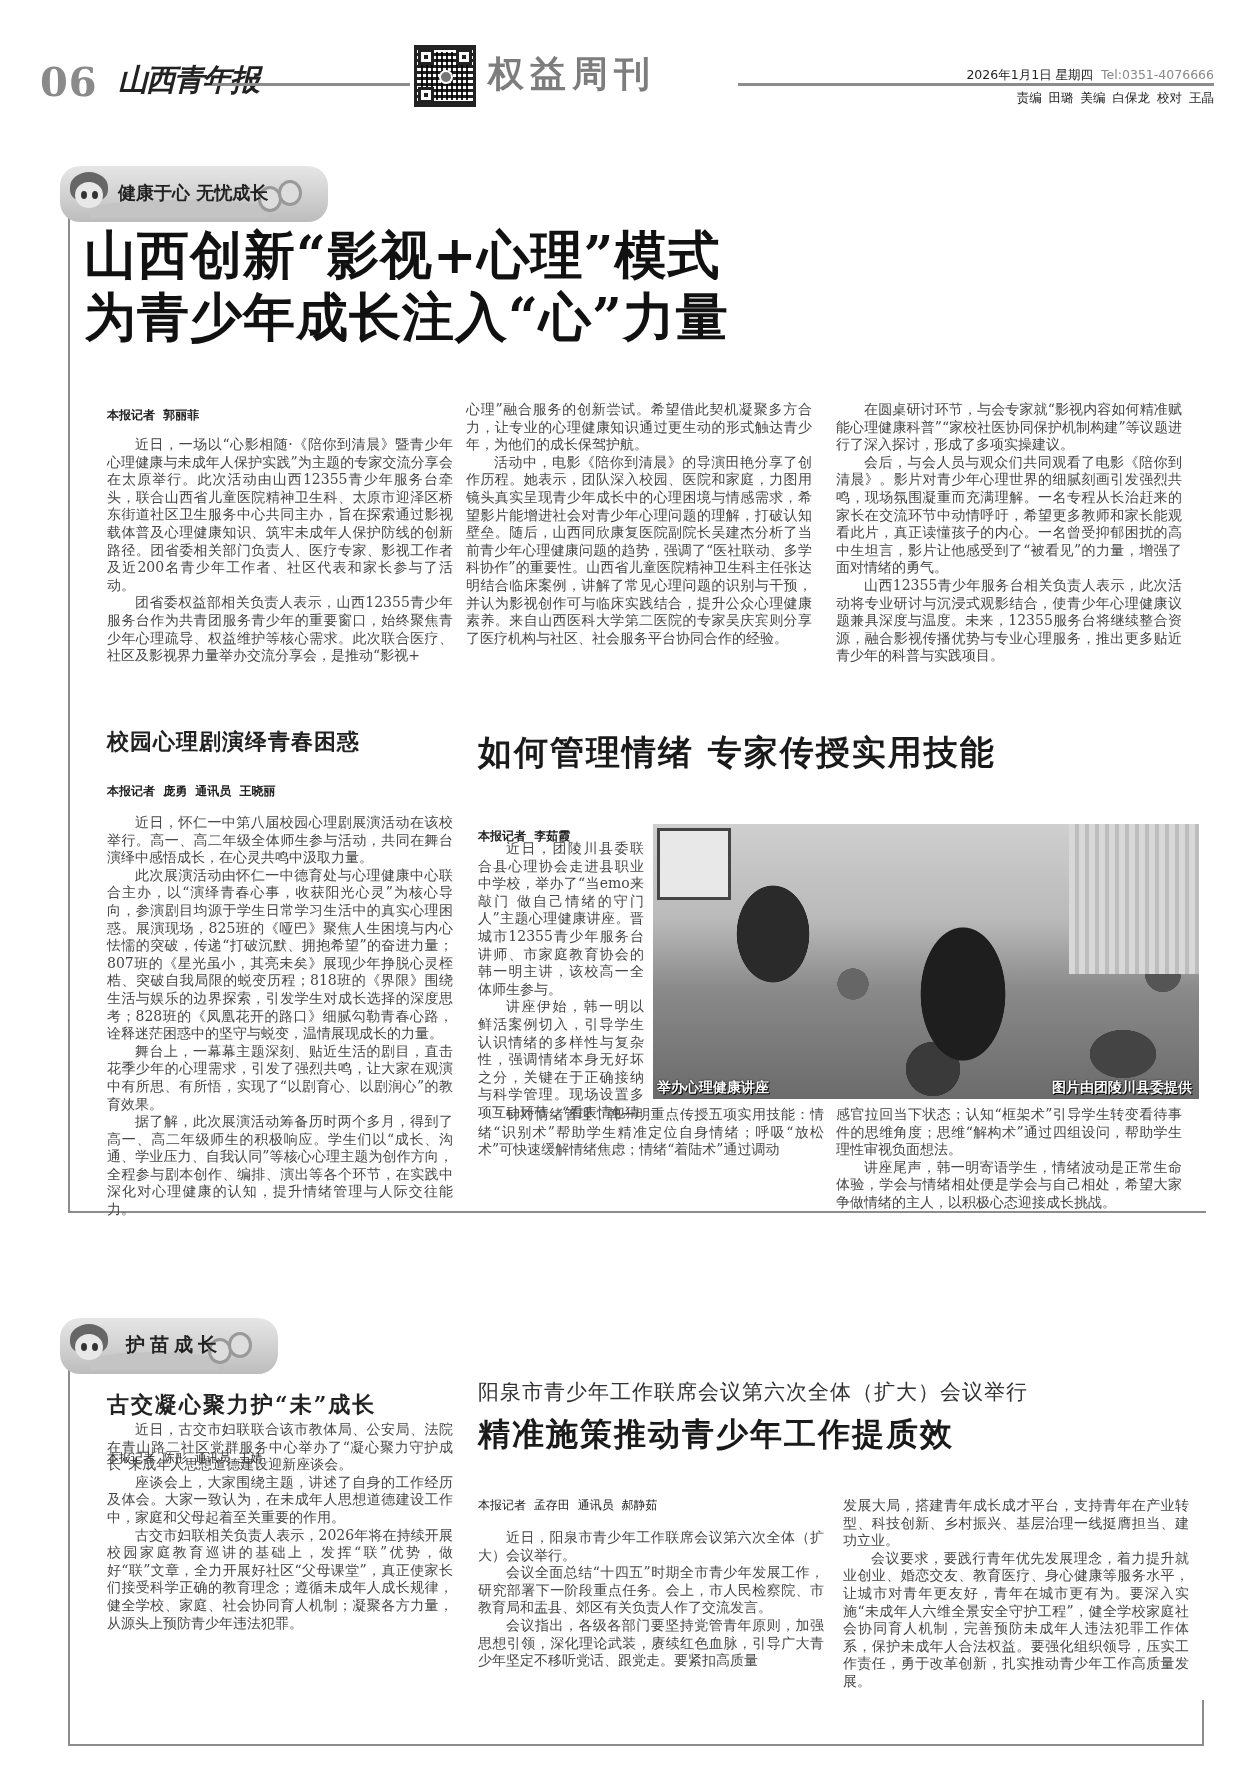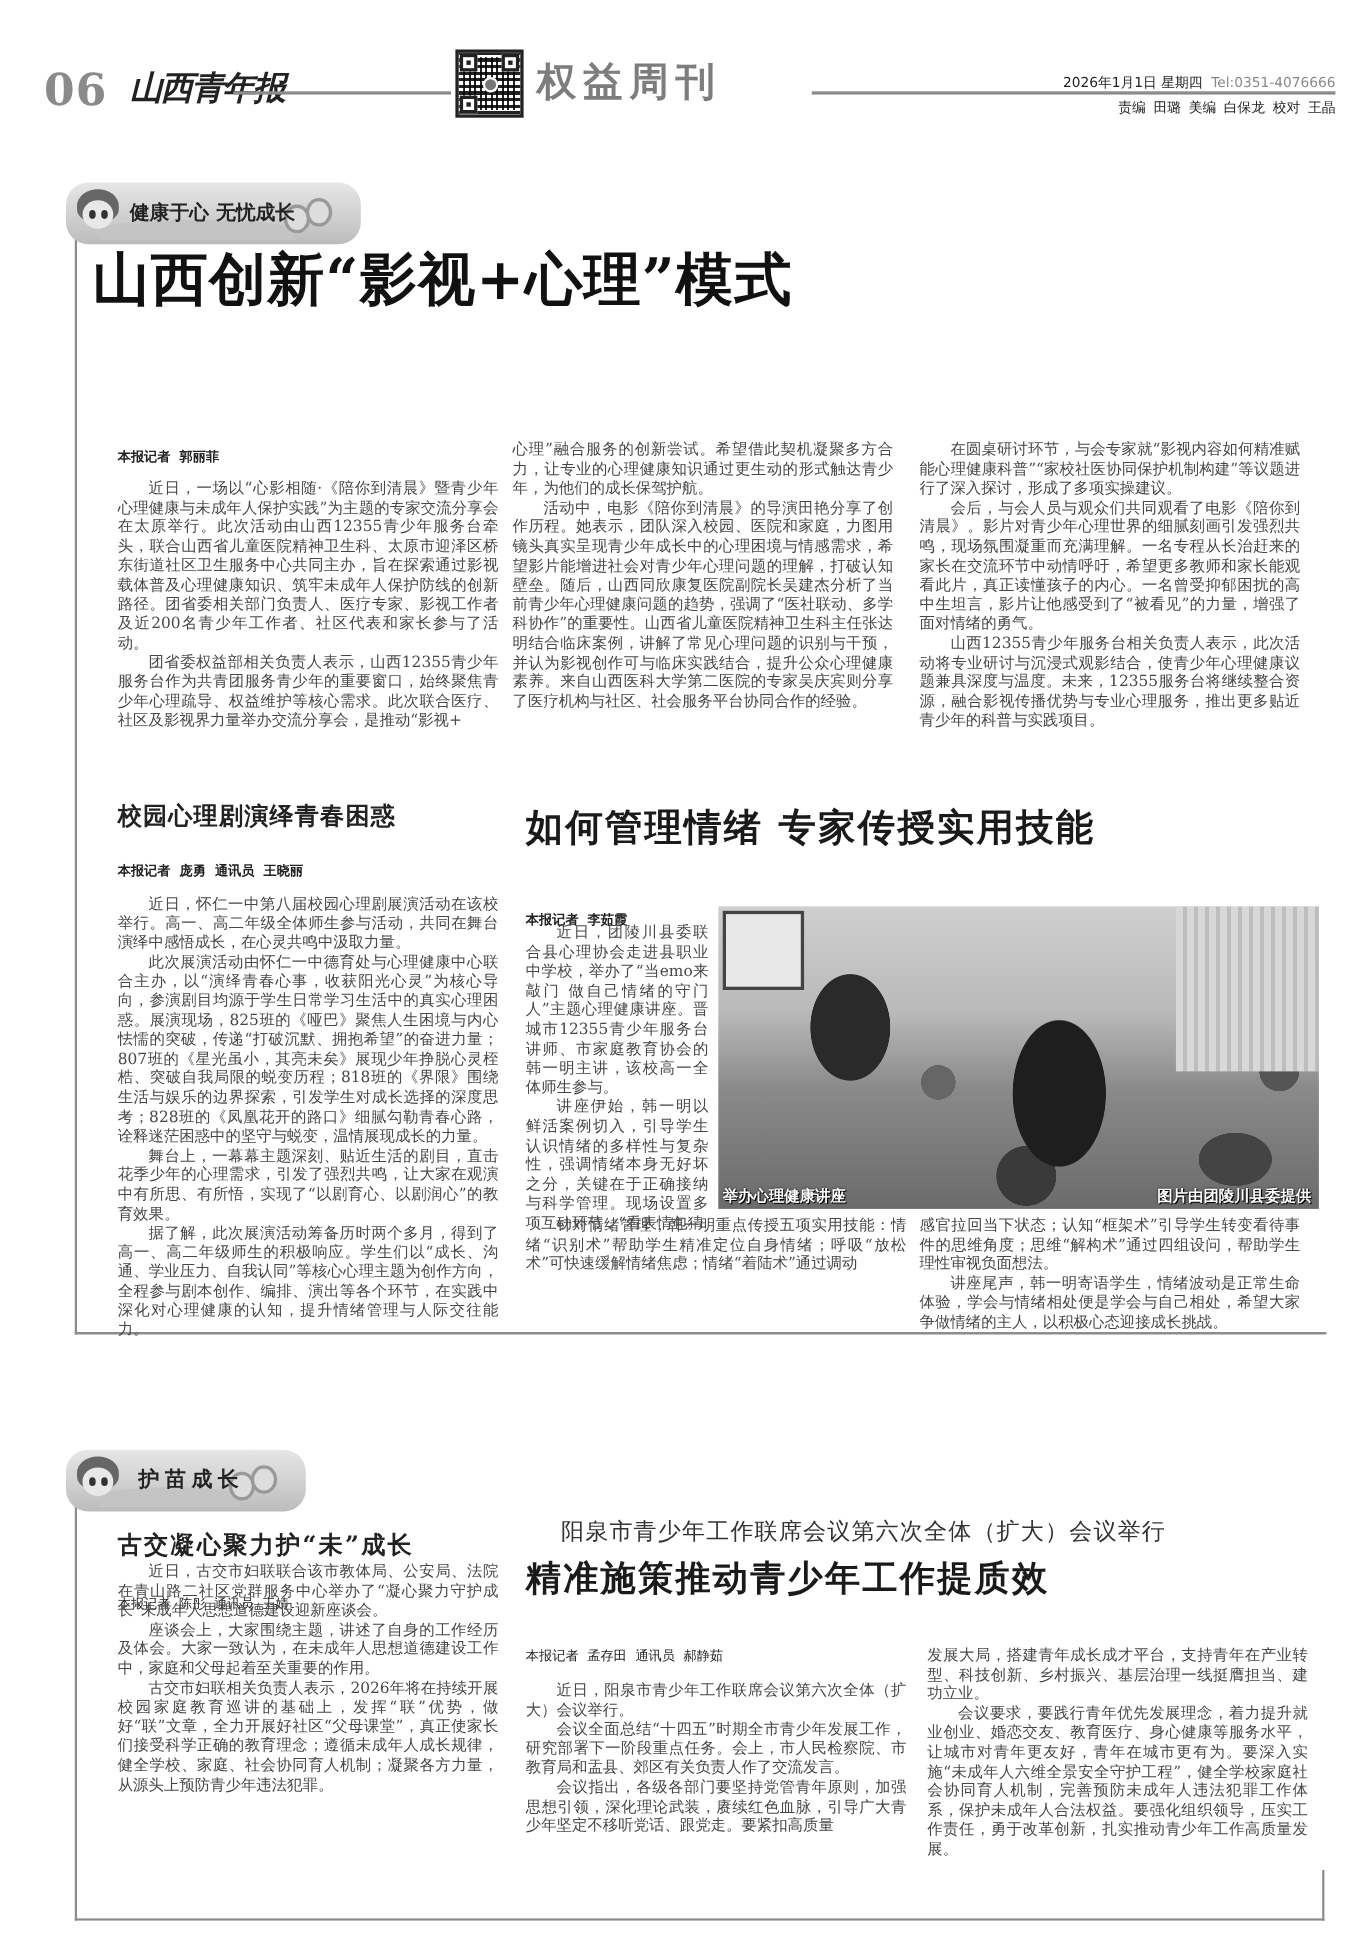--- a/index.html
+++ b/index.html
@@ -105,20 +105,21 @@
   </div>
   <div class="family">
     <div class="p" style="left:0;top:6px"></div>
       <div class="p" style="left:20px;top:0"></div>
   </div>
   <div class="banner-label" style="left:58px;top:15px;font-size:18px;">健康于心 无忧成长</div>
 </div>
 
 <h1 class="main-headline">
   <div>山西创新“影视+心理”模式</div>
+  <div>为青少年成长注入“心”力量</div>
 </h1>
 
 <div class="byline" style="left:107px;top:407px;">本报记者 郭丽菲</div>
 
 <div class="col" style="left:107px;top:436px;width:346px;">
   <p>近日，一场以“心影相随·《陪你到清晨》暨青少年心理健康与未成年人保护实践”为主题的专家交流分享会在太原举行。此次活动由山西12355青少年服务台牵头，联合山西省儿童医院精神卫生科、太原市迎泽区桥东街道社区卫生服务中心共同主办，旨在探索通过影视载体普及心理健康知识、筑牢未成年人保护防线的创新路径。团省委相关部门负责人、医疗专家、影视工作者及近200名青少年工作者、社区代表和家长参与了活动。</p>
   <p>团省委权益部相关负责人表示，山西12355青少年服务台作为共青团服务青少年的重要窗口，始终聚焦青少年心理疏导、权益维护等核心需求。此次联合医疗、社区及影视界力量举办交流分享会，是推动“影视+</p>
 </div>
 <div class="col" style="left:466px;top:401px;width:346px;">
   <p class="cont">心理”融合服务的创新尝试。希望借此契机凝聚多方合力，让专业的心理健康知识通过更生动的形式触达青少年，为他们的成长保驾护航。</p>
@@ -181,21 +182,21 @@
 </div>
 
 <h2 class="sub-headline" style="left:107px;top:1390px;font-size:22px;letter-spacing:2px;">古交凝心聚力护“未”成长</h2>
 <div class="byline" style="left:107px;top:1450px;font-weight:normal;">本报记者 陈彤 通讯员 王婧</div>
 <div class="col" style="left:107px;top:1421px;width:346px;">
   <p>近日，古交市妇联联合该市教体局、公安局、法院在青山路二社区党群服务中心举办了“凝心聚力守护成长”未成年人思想道德建设迎新座谈会。</p>
   <p>座谈会上，大家围绕主题，讲述了自身的工作经历及体会。大家一致认为，在未成年人思想道德建设工作中，家庭和父母起着至关重要的作用。</p>
   <p>古交市妇联相关负责人表示，2026年将在持续开展校园家庭教育巡讲的基础上，发挥“联”优势，做好“联”文章，全力开展好社区“父母课堂”，真正使家长们接受科学正确的教育理念；遵循未成年人成长规律，健全学校、家庭、社会协同育人机制；凝聚各方力量，从源头上预防青少年违法犯罪。</p>
 </div>
 
-<div class="kicker" style="left:478px;top:1378px;margin-left:32px;">阳泉市青少年工作联席会议第六次全体（扩大）会议举行</div>
+<div class="kicker" style="left:478px;top:1378px;">阳泉市青少年工作联席会议第六次全体（扩大）会议举行</div>
 <h2 class="big-headline" style="left:478px;top:1413px;font-size:32px;">精准施策推动青少年工作提质效</h2>
 <div class="byline" style="left:478px;top:1497px;font-weight:normal;">本报记者 孟存田 通讯员 郝静茹</div>
 <div class="col" style="left:478px;top:1529px;width:346px;">
   <p>近日，阳泉市青少年工作联席会议第六次全体（扩大）会议举行。</p>
   <p>会议全面总结“十四五”时期全市青少年发展工作，研究部署下一阶段重点任务。会上，市人民检察院、市教育局和盂县、郊区有关负责人作了交流发言。</p>
   <p>会议指出，各级各部门要坚持党管青年原则，加强思想引领，深化理论武装，赓续红色血脉，引导广大青少年坚定不移听党话、跟党走。要紧扣高质量</p>
 </div>
 <div class="col" style="left:843px;top:1497px;width:346px;">
   <p class="cont">发展大局，搭建青年成长成才平台，支持青年在产业转型、科技创新、乡村振兴、基层治理一线挺膺担当、建功立业。</p>
   <p>会议要求，要践行青年优先发展理念，着力提升就业创业、婚恋交友、教育医疗、身心健康等服务水平，让城市对青年更友好，青年在城市更有为。要深入实施“未成年人六维全景安全守护工程”，健全学校家庭社会协同育人机制，完善预防未成年人违法犯罪工作体系，保护未成年人合法权益。要强化组织领导，压实工作责任，勇于改革创新，扎实推动青少年工作高质量发展。</p>

